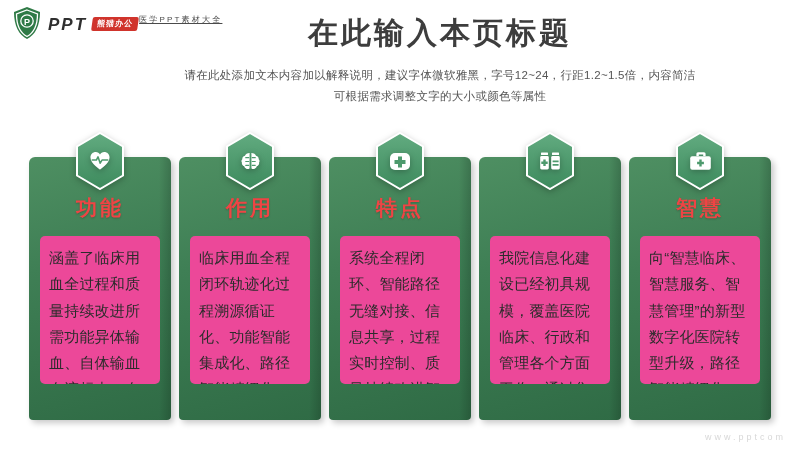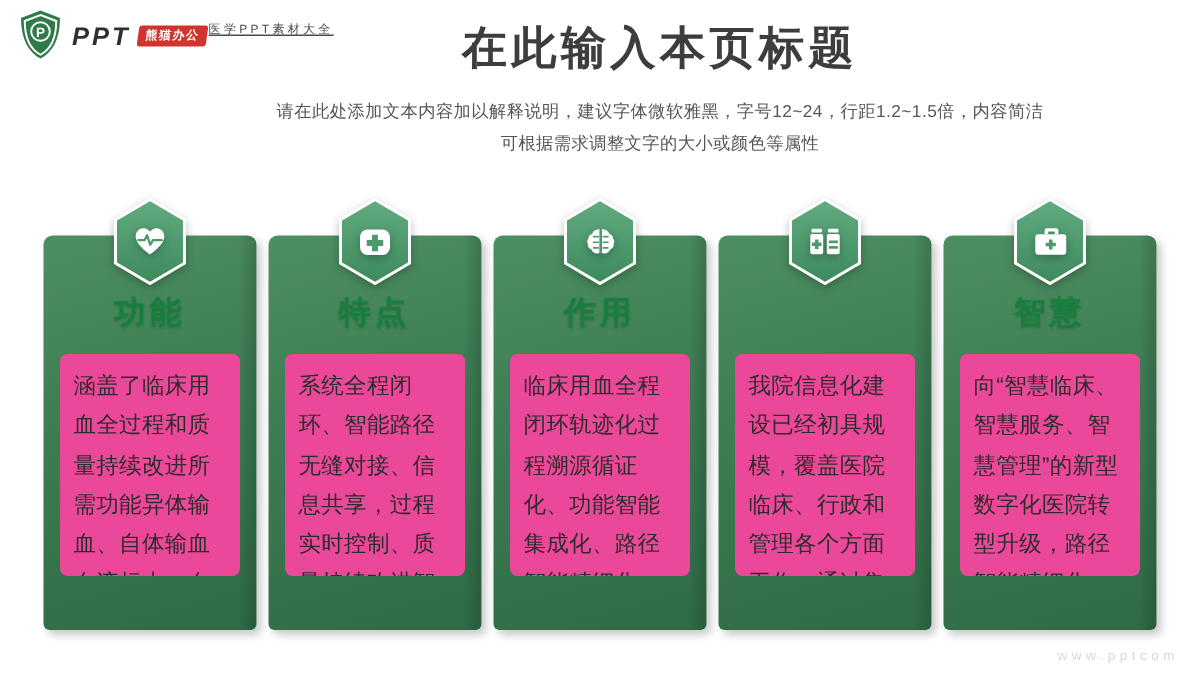--- a/index.html
+++ b/index.html
@@ -66,21 +66,21 @@
     width:52px;height:58px;z-index:3;
   }
   .hex svg{display:block;filter:drop-shadow(0 2px 3px rgba(0,0,0,.25));}
   .hex .glyph{
     position:absolute;left:0;top:0;width:52px;height:58px;
     display:flex;align-items:center;justify-content:center;
     color:#ffffff;
   }
   .card-title{
     position:absolute;left:0;top:62px;width:142px;text-align:center;
-    font-size:21px;font-weight:bold;color:#15803d;letter-spacing:3px;
+    font-size:21px;font-weight:bold;color:#ef4444;letter-spacing:3px;
     z-index:2;text-shadow:0 1px 2px rgba(0,0,0,.2);
   }
   .card-text{
     position:absolute;left:11px;top:104px;width:120px;height:148px;
     background:#ec4899;border-radius:5px;
     padding:9px 9px 8px 9px;box-sizing:border-box;
     font-size:15px;line-height:1.75;color:#2c2c2c;
     letter-spacing:.2px;z-index:2;overflow:hidden;
   }
 
@@ -143,61 +143,61 @@
     </div>
     <div class="card-title">功能</div>
     <div class="card-text">涵盖了临床用血全过程和质量持续改进所需功能异体输血、自体输血血液标本、血液制剂、输血评估评价、临床用血数据库和跨专业团队协作</div>
   </div>
 
   <div class="card">
     <div class="card-body"></div>
     <div class="hex">
       <svg width="52" height="58" viewBox="0 0 52 58">
         <defs>
-            <linearGradient id="hg2" x1="0" y1="0" x2="0" y2="1">
-          <stop offset="0%" stop-color="#62ab80"></stop>
-              <stop offset="100%" stop-color="#3d8a5d"></stop>
-        </linearGradient>
-          </defs>
-        <path d="M26 1 L49 14.5 L49 43.5 L26 57 L3 43.5 L3 14.5 Z" fill="url(#hg2)" stroke="#ffffff" stroke-width="2"></path>
-      </svg>
-      <div class="glyph">
-        <svg width="22" height="21" viewBox="0 0 22 21">
-          <rect x="1" y="2" width="20" height="17" rx="5" fill="#ffffff"></rect>
-          <path d="M9 5.5 h4 v3.5 h3.5 v4 H13 v3.5 H9 V13 H5.5 V9 H9 Z" fill="#4d9a6d"></path>
-        </svg>
-      </div>
-    </div>
-    <div class="card-title">特点</div>
-    <div class="card-text">系统全程闭环、智能路径无缝对接、信息共享，过程实时控制、质量持续改进智能分析具备规范性系统性、安全性、闭环性</div>
-  </div>
-
-  <div class="card">
-    <div class="card-body"></div>
-    <div class="hex">
-      <svg width="52" height="58" viewBox="0 0 52 58">
-        <defs>
             <linearGradient id="hg3" x1="0" y1="0" x2="0" y2="1">
           <stop offset="0%" stop-color="#62ab80"></stop>
               <stop offset="100%" stop-color="#3d8a5d"></stop>
         </linearGradient>
           </defs>
         <path d="M26 1 L49 14.5 L49 43.5 L26 57 L3 43.5 L3 14.5 Z" fill="url(#hg3)" stroke="#ffffff" stroke-width="2"></path>
       </svg>
       <div class="glyph">
         <svg width="21" height="21" viewBox="0 0 22 22">
           <path d="M10.2 2 C7.6 2 5.6 3.2 5.2 5 C3.4 5.4 2.2 6.9 2.4 8.6 C1.4 9.5 1.2 11 2 12.1 C1.6 13.8 2.7 15.5 4.4 15.9 C5 18.1 7.4 19.4 9.6 18.7 C10 18.6 10.2 18.3 10.2 17.9 Z" fill="#ffffff"></path>
           <path d="M11.8 2 C14.4 2 16.4 3.2 16.8 5 C18.6 5.4 19.8 6.9 19.6 8.6 C20.6 9.5 20.8 11 20 12.1 C20.4 13.8 19.3 15.5 17.6 15.9 C17 18.1 14.6 19.4 12.4 18.7 C12 18.6 11.8 18.3 11.8 17.9 Z" fill="#ffffff"></path>
           <line x1="11" y1="2.5" x2="11" y2="19" stroke="#4d9a6d" stroke-width="1.5"></line>
           <path d="M6 7 h3.2 M6 11 h3.2 M6 15 h3.2 M12.8 7 h3.2 M12.8 11 h3.2 M12.8 15 h3.2" stroke="#4d9a6d" stroke-width="1.2" stroke-linecap="round"></path>
         </svg>
       </div>
     </div>
     <div class="card-title">作用</div>
     <div class="card-text">临床用血全程闭环轨迹化过程溯源循证化、功能智能集成化、路径智能精细化、管理规范体系化多部门全员参与、事前主动</div>
+  </div>
+
+  <div class="card">
+    <div class="card-body"></div>
+    <div class="hex">
+      <svg width="52" height="58" viewBox="0 0 52 58">
+        <defs>
+            <linearGradient id="hg2" x1="0" y1="0" x2="0" y2="1">
+          <stop offset="0%" stop-color="#62ab80"></stop>
+              <stop offset="100%" stop-color="#3d8a5d"></stop>
+        </linearGradient>
+          </defs>
+        <path d="M26 1 L49 14.5 L49 43.5 L26 57 L3 43.5 L3 14.5 Z" fill="url(#hg2)" stroke="#ffffff" stroke-width="2"></path>
+      </svg>
+      <div class="glyph">
+        <svg width="22" height="21" viewBox="0 0 22 21">
+          <rect x="1" y="2" width="20" height="17" rx="5" fill="#ffffff"></rect>
+          <path d="M9 5.5 h4 v3.5 h3.5 v4 H13 v3.5 H9 V13 H5.5 V9 H9 Z" fill="#4d9a6d"></path>
+        </svg>
+      </div>
+    </div>
+    <div class="card-title">特点</div>
+    <div class="card-text">系统全程闭环、智能路径无缝对接、信息共享，过程实时控制、质量持续改进智能分析具备规范性系统性、安全性、闭环性</div>
   </div>
 
   <div class="card">
     <div class="card-body"></div>
     <div class="hex">
       <svg width="52" height="58" viewBox="0 0 52 58">
         <defs>
             <linearGradient id="hg4" x1="0" y1="0" x2="0" y2="1">
           <stop offset="0%" stop-color="#62ab80"></stop>
               <stop offset="100%" stop-color="#3d8a5d"></stop>

